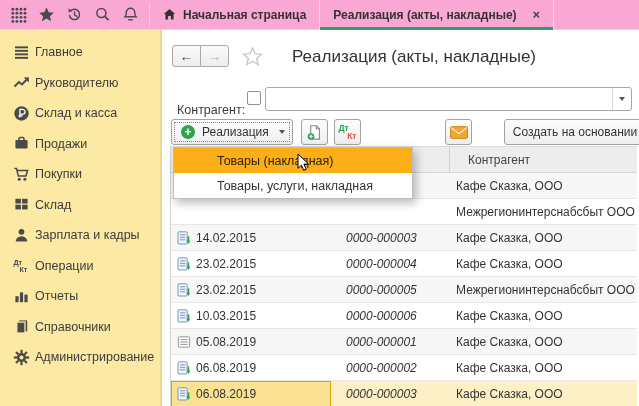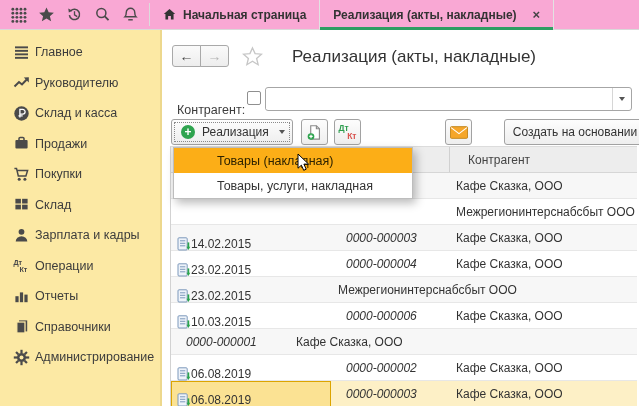--- a/index.html
+++ b/index.html
@@ -75,21 +75,21 @@
          border-left:1px solid #d2d2d2;border-top:1px solid #dcdcdc;}
   .thead{height:26px;background:#ededed;border-bottom:1px solid #d6d6d6;display:flex;color:#444;}
   .th{display:flex;align-items:center;}
   .th.c1{width:160px;}
   .th.c2{width:118px;}
   .th.c3{flex:1;border-left:1px solid #d0d0d0;padding-left:18px;}
   .trow{height:26px;display:flex;align-items:center;border-bottom:1px solid #e7e7e7;background:#fff;cursor:default;}
   .trow.odd{background:#f7f7f7;}
   .trow.selected{background:var(--row-selected);border-bottom-color:#eddd9f;}
   .cell{overflow:hidden;white-space:nowrap;}
-  .cell.c1{width:160px;height:26px;display:flex;align-items:flex-end;padding-left:6px;}
+  .cell.c1{width:160px;height:26px;display:flex;align-items:center;gap:5px;padding-left:6px;}
   .cell.c1 svg{width:14px;height:14px;flex:0 0 14px;}
   .cell.c1.focus{box-shadow:inset 0 0 0 1px var(--focus-border);background:#fbe293;}
   .cell.c2{width:118px;padding-left:15px;font-style:italic;}
   .cell.c3{flex:1;padding-left:7px;}
 
   
   .menu{position:absolute;left:173px;top:147px;width:240px;background:#fff;border:1px solid #bdbdbd;
         box-shadow:3px 4px 9px rgba(0,0,0,.28);z-index:50;}
   .menu-item{height:25px;display:flex;align-items:center;padding-left:43px;font-size:12.5px;color:#333;
              white-space:nowrap;cursor:default;}
@@ -405,20 +405,21 @@
                   <line x1="3" y1="3.8" x2="8.3" y2="3.8"></line>
                   <line x1="3" y1="6.3" x2="8.3" y2="6.3"></line>
                   <line x1="3" y1="8.8" x2="8.3" y2="8.8"></line>
                 </g>
                 <line x1="11.4" y1="5.4" x2="11.4" y2="10" stroke="#2aa44d" stroke-width="1.7"></line>
                 <polygon points="9.5,9.8 13.3,9.8 11.4,13" fill="#2aa44d"></polygon>
               </svg>
             </span>
             <span>23.02.2015</span>
           </div>
+          <div class="cell c2">0000-000005</div>
           <div class="cell c3">Межрегионинтерснабсбыт ООО</div>
         </div>
         <div class="trow">
           <div class="cell c1">
             <span style="display: flex;">
               <svg viewBox="0 0 14 14">
                 <rect x="1" y="0.8" width="9.2" height="12.2" rx="1" fill="#eef3fa" stroke="#7d99bb"></rect>
                 <g stroke="#7d99bb" stroke-width="1">
                   <line x1="3" y1="3.8" x2="8.3" y2="3.8"></line>
                   <line x1="3" y1="6.3" x2="8.3" y2="6.3"></line>
@@ -427,20 +428,33 @@
                 <line x1="11.4" y1="5.4" x2="11.4" y2="10" stroke="#2aa44d" stroke-width="1.7"></line>
                 <polygon points="9.5,9.8 13.3,9.8 11.4,13" fill="#2aa44d"></polygon>
               </svg>
             </span>
             <span>10.03.2015</span>
           </div>
           <div class="cell c2">0000-000006</div>
           <div class="cell c3">Кафе Сказка, ООО</div>
         </div>
         <div class="trow odd">
+          <div class="cell c1">
+            <span style="display: flex;">
+              <svg viewBox="0 0 14 14">
+                <rect x="1.4" y="1.8" width="11.2" height="10.4" rx="1" fill="#fbfbfb" stroke="#9a9a9a"></rect>
+                <g stroke="#9a9a9a" stroke-width="1">
+                  <line x1="3.4" y1="4.6" x2="10.6" y2="4.6"></line>
+                  <line x1="3.4" y1="7" x2="10.6" y2="7"></line>
+                  <line x1="3.4" y1="9.4" x2="10.6" y2="9.4"></line>
+                </g>
+              </svg>
+            </span>
+            <span>05.08.2019</span>
+          </div>
           <div class="cell c2">0000-000001</div>
           <div class="cell c3">Кафе Сказка, ООО</div>
         </div>
         <div class="trow">
           <div class="cell c1">
             <span style="display: flex;">
               <svg viewBox="0 0 14 14">
                 <rect x="1" y="0.8" width="9.2" height="12.2" rx="1" fill="#eef3fa" stroke="#7d99bb"></rect>
                 <g stroke="#7d99bb" stroke-width="1">
                   <line x1="3" y1="3.8" x2="8.3" y2="3.8"></line>

